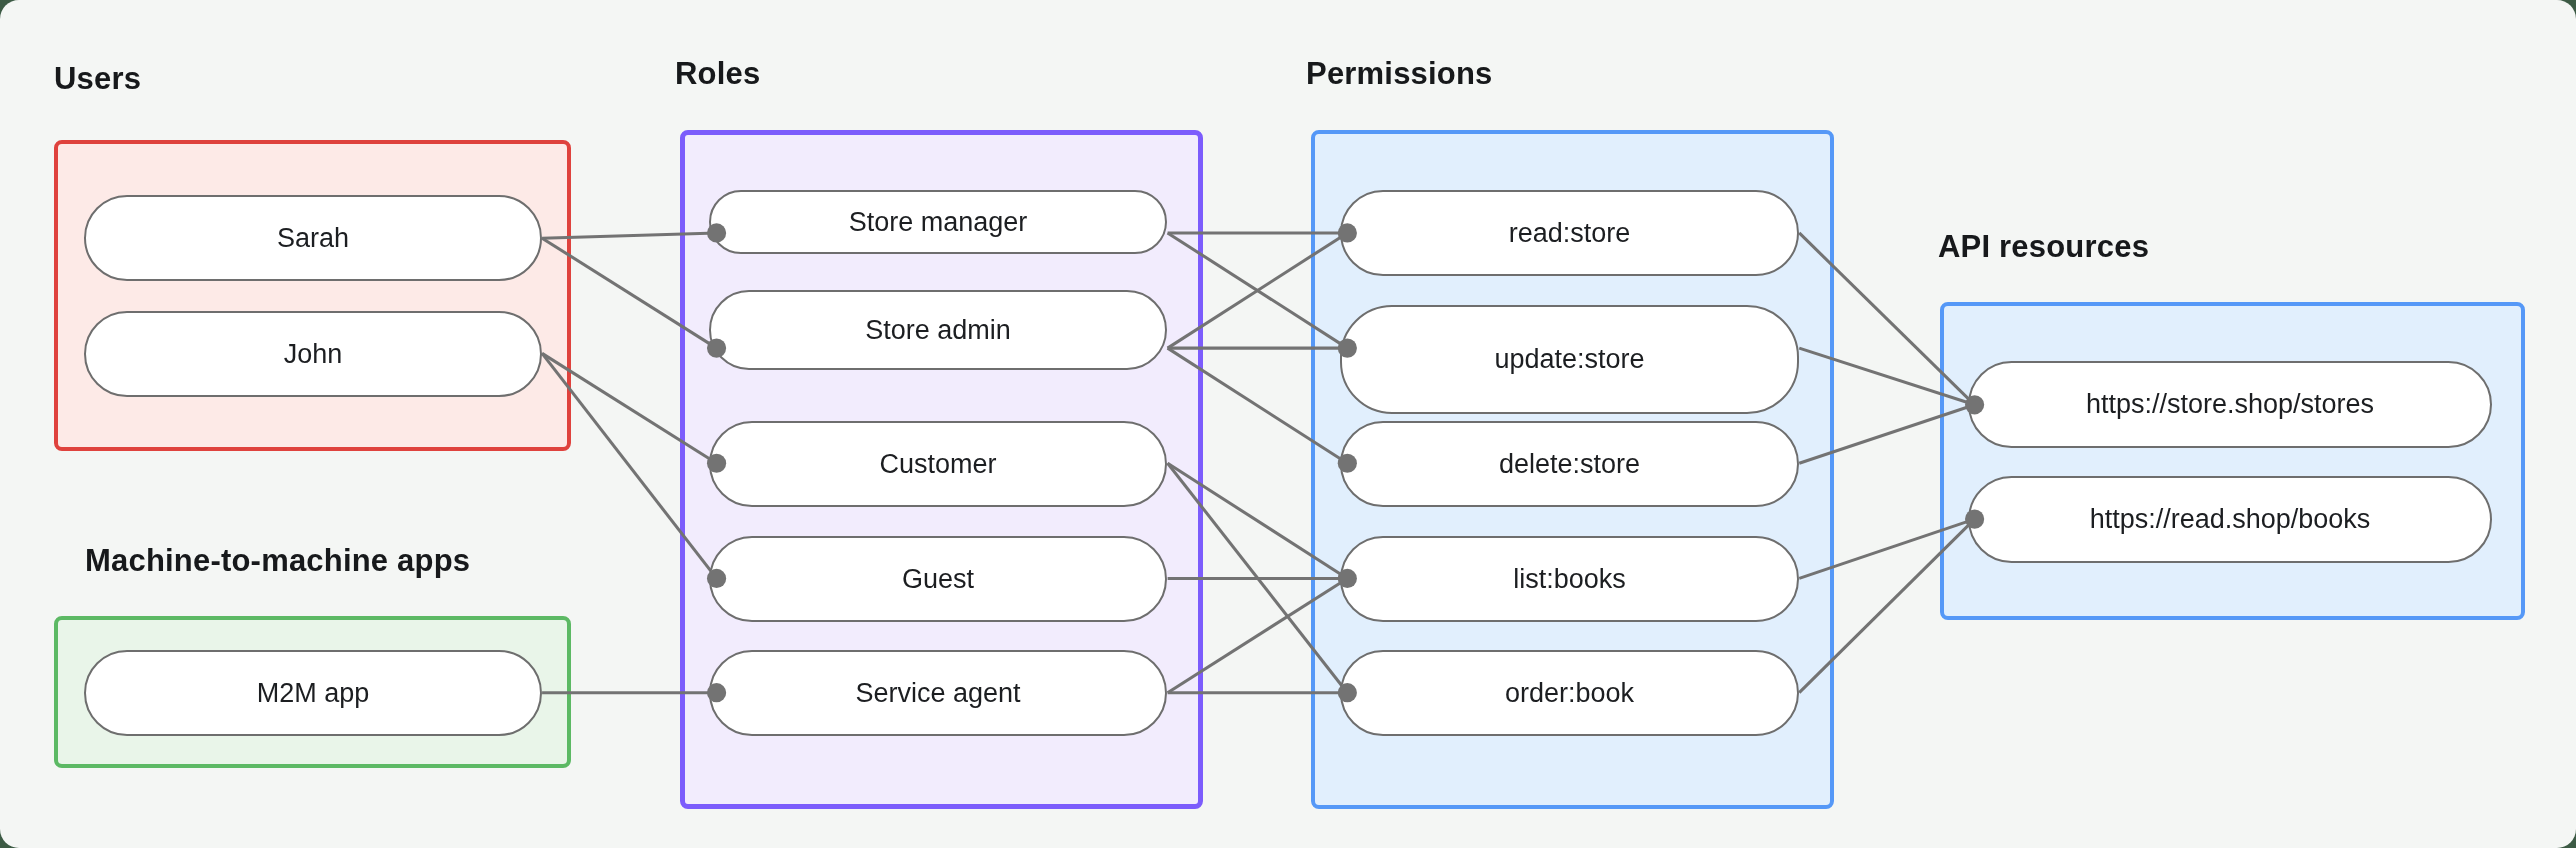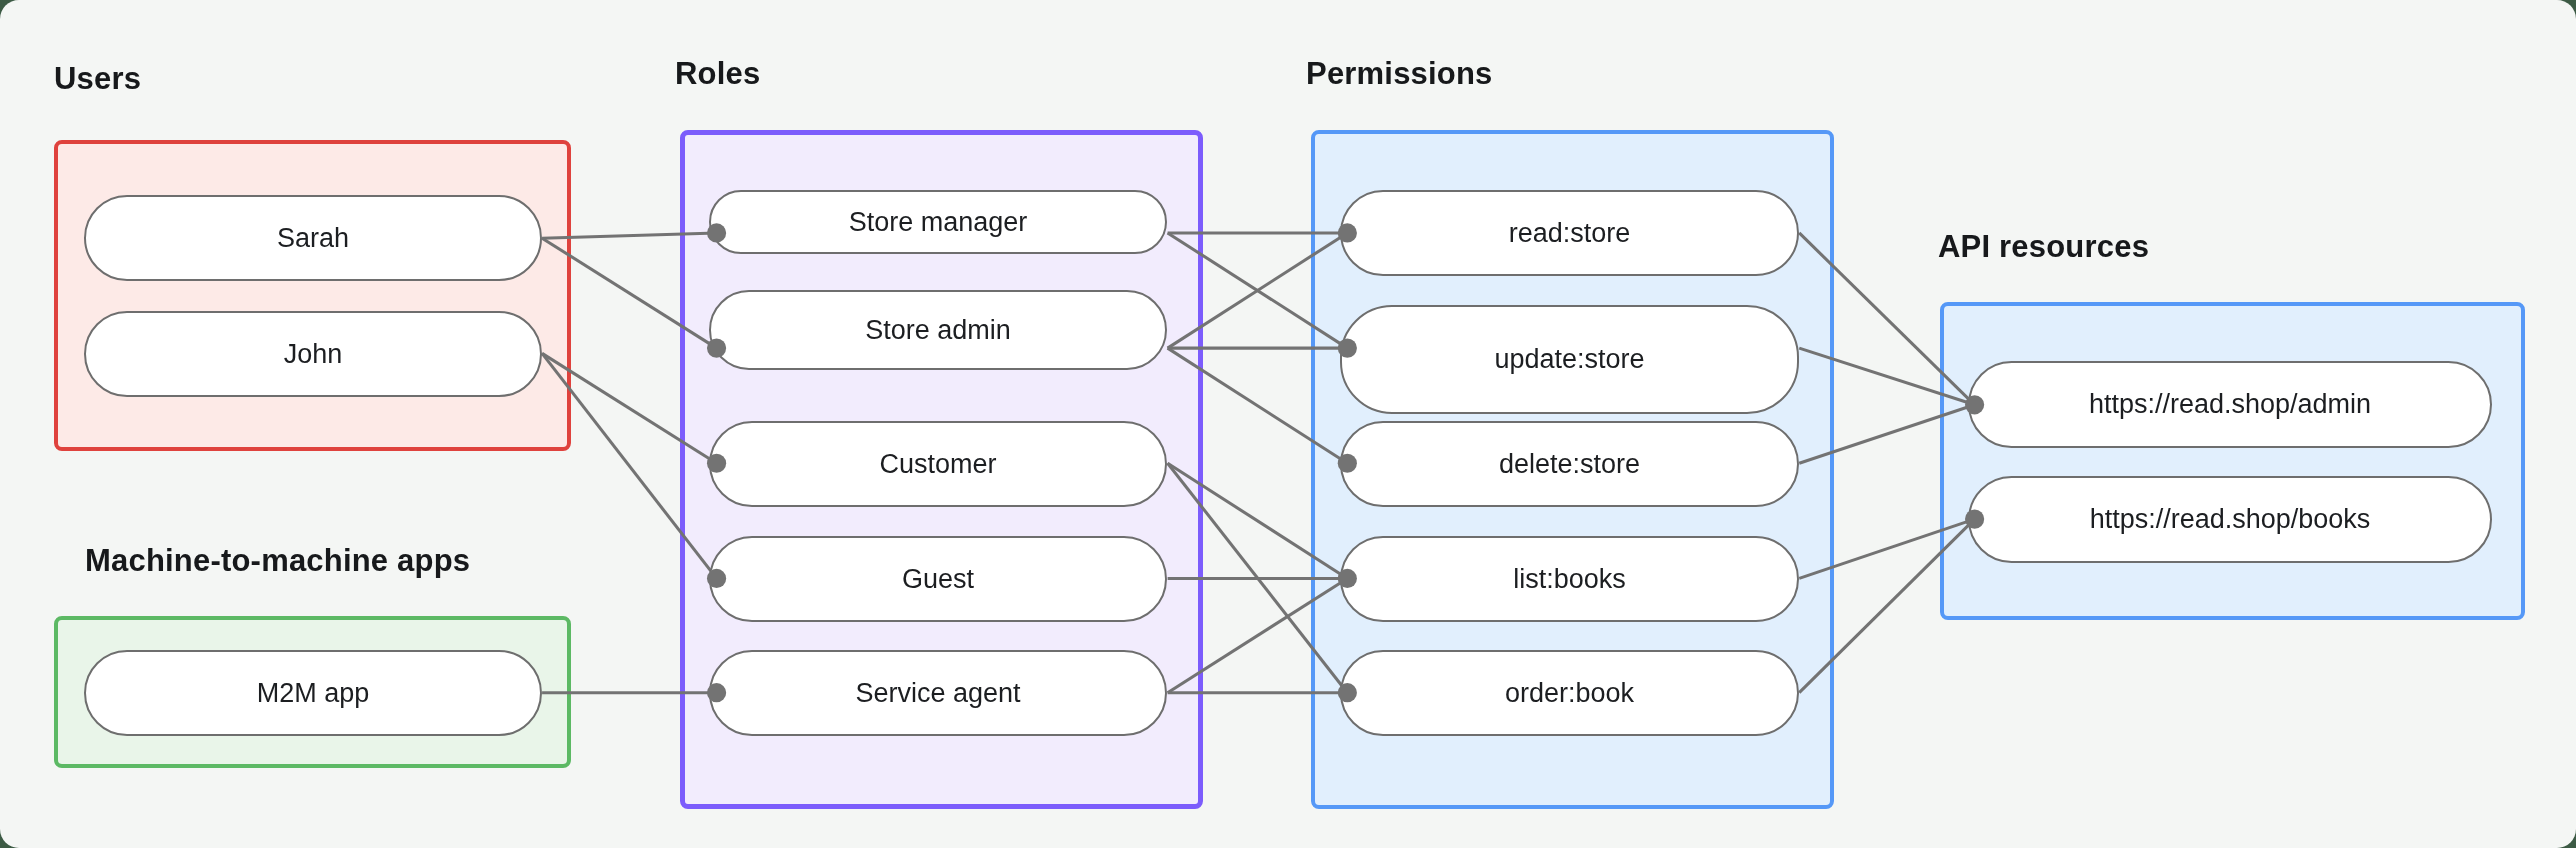--- a/index.html
+++ b/index.html
@@ -74,21 +74,21 @@
   <div class="pill" style="left:709px;top:421px;width:458px;height:86px;">Customer</div>
   <div class="pill" style="left:709px;top:536px;width:458px;height:86px;">Guest</div>
   <div class="pill" style="left:709px;top:650px;width:458px;height:86px;">Service agent</div>
 
   <div class="pill" style="left:1340px;top:190px;width:459px;height:86px;">read:store</div>
   <div class="pill" style="left:1340px;top:305px;width:459px;height:109px;">update:store</div>
   <div class="pill" style="left:1340px;top:421px;width:459px;height:86px;">delete:store</div>
   <div class="pill" style="left:1340px;top:536px;width:459px;height:86px;">list:books</div>
   <div class="pill" style="left:1340px;top:650px;width:459px;height:86px;">order:book</div>
 
-  <div class="pill" style="left:1968px;top:361px;width:524px;height:87px;">https://read.shop/admin</div>
+  <div class="pill" style="left:1968px;top:361px;width:524px;height:87px;">https://store.shop/stores</div>
   <div class="pill" style="left:1968px;top:476px;width:524px;height:87px;">https://read.shop/books</div>
 
   <svg id="dots" class="layer" viewBox="0 0 2952 972">
       <circle cx="821" cy="267" r="11" fill="#737373"></circle>
       <circle cx="821" cy="399" r="11" fill="#737373"></circle>
       <circle cx="821" cy="531" r="11" fill="#737373"></circle>
       <circle cx="821" cy="663" r="11" fill="#737373"></circle>
       <circle cx="821" cy="794" r="11" fill="#737373"></circle>
       <circle cx="1544" cy="267" r="11" fill="#737373"></circle>
       <circle cx="1544" cy="399" r="11" fill="#737373"></circle>

